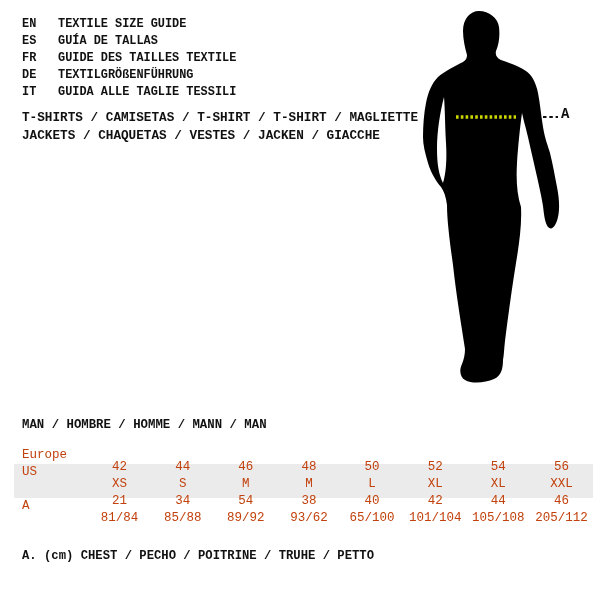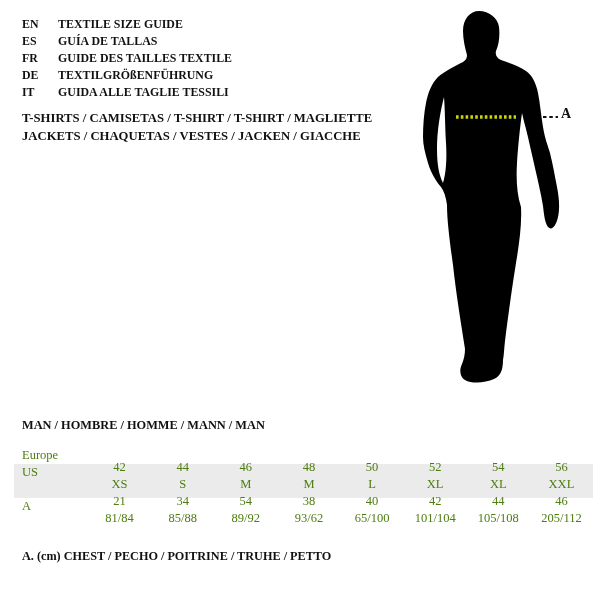--- a/index.html
+++ b/index.html
@@ -1,18 +1,18 @@
 <!DOCTYPE html>
 <html><head>
 <meta charset="utf-8">
 <style>
   html,body { margin:0; padding:0; background:#fff; }
   .canvas {
     position:relative; width:600px; height:600px; background:#ffffff;
-    font-family:Liberation Serif, serif; color:#111; overflow:hidden;
+    font-family:Liberation Mono, monospace; color:#111; overflow:hidden;
   }
   .cond { letter-spacing:-0.3px; }
 
   
   .lang-block { position:absolute; left:22px; top:16px; }
   .lang-row { display:flex; height:17px; line-height:17px;
               font-size:12.5px; font-weight:700;
               transform:scaleX(.95); transform-origin:left center; }
   .lang-code { width:38px; }
   .lang-label { white-space:nowrap; }
@@ -31,21 +31,21 @@
   .section-title { position:absolute; left:22px; top:417px;
                    font-size:13px; font-weight:700; white-space:nowrap;
                    transform:scaleX(.95); transform-origin:left center; }
 
   
   .size-table { position:absolute; left:14px; top:447px; width:579px; }
   .t-header { height:16px; line-height:16px; background:#c9c9c9;
               border-bottom:1px solid #8f8f8f; padding-left:8px;
               font-size:12px; color:#2b2b2b; letter-spacing:-0.2px; }
   .t-row { display:flex; height:17px; line-height:17px;
-           font-size:12.5px; color:#4d7c0f; }
+           font-size:12.5px; color:#c2410c; }
   .t-row .lbl { width:74px; padding-left:8px; box-sizing:border-box; text-align:left; }
   .t-row .cell { flex:1; text-align:center;margin-top:12px; }
   .r-white { background:#ffffff; }
   .r-gray  { background:#ebebeb; }
 
   
   .footnote { position:absolute; left:22px; top:548px;
               font-size:13px; font-weight:700; white-space:nowrap;
               transform:scaleX(.94); transform-origin:left center; }
 </style>

